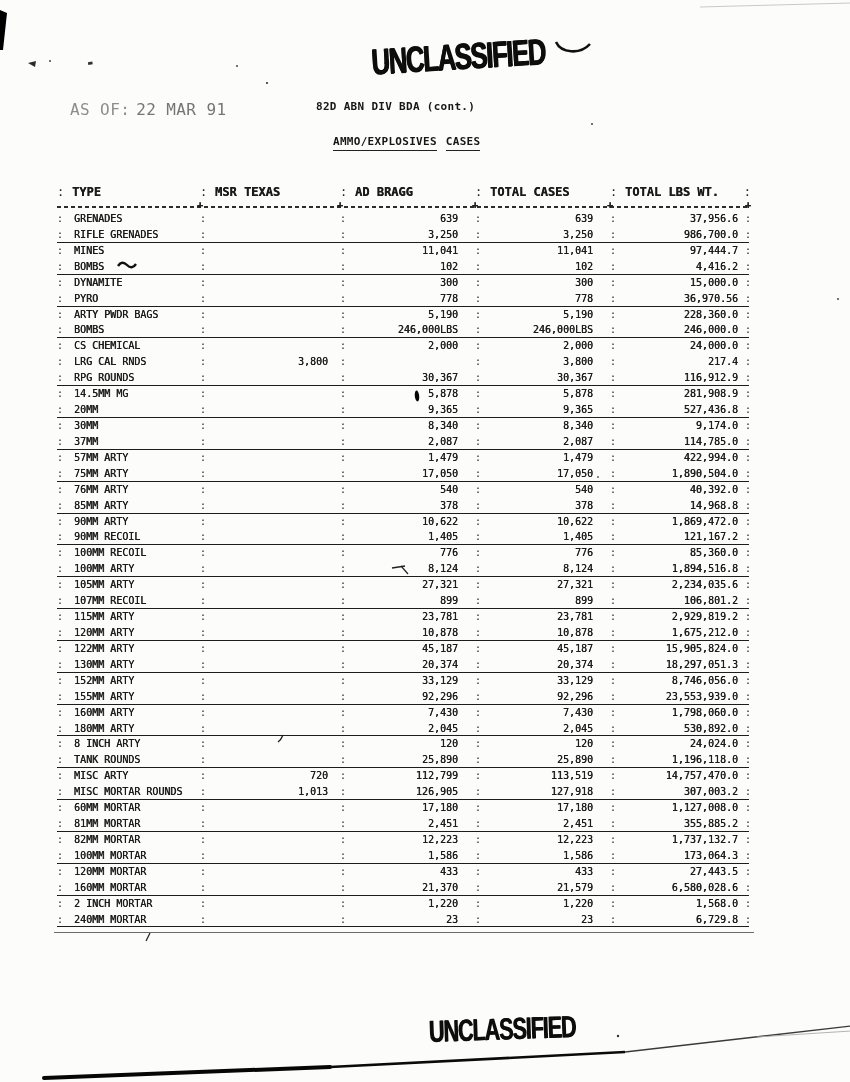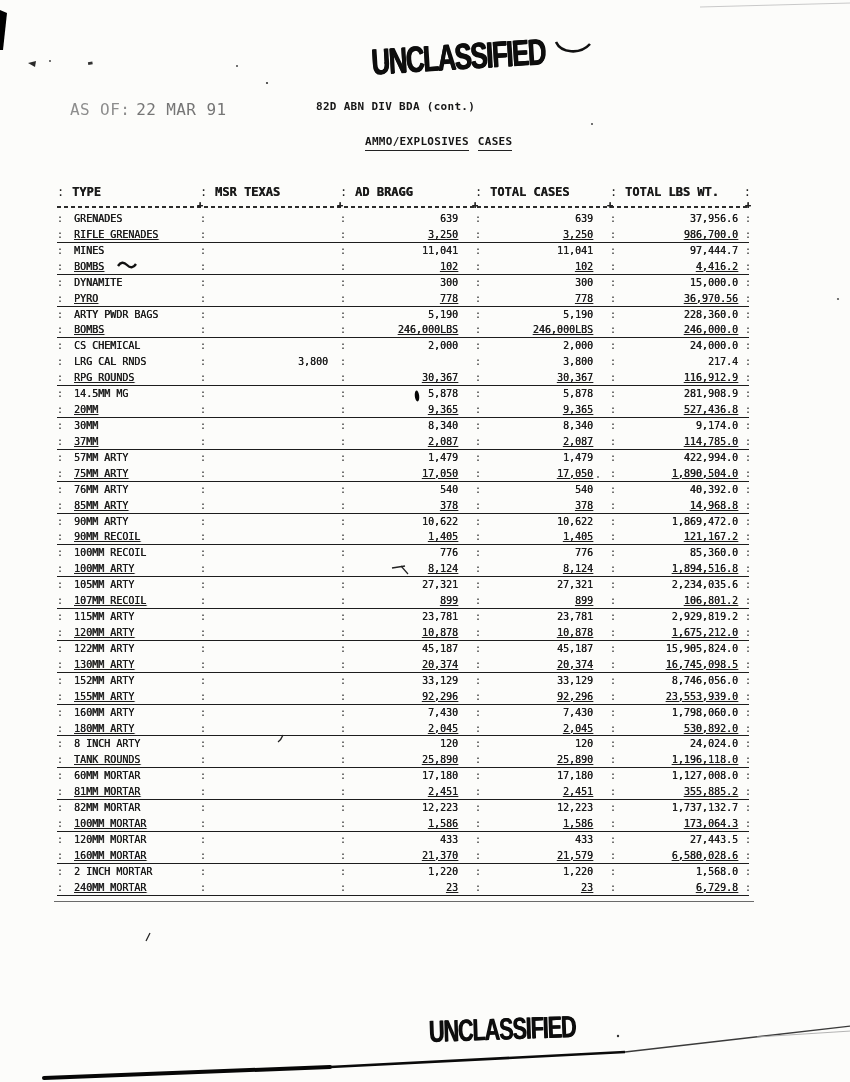--- a/index.html
+++ b/index.html
@@ -22,36 +22,36 @@
   .stamp-bottom{
     left:428px;top:1014px;font-size:24px;letter-spacing:-1.2px;
     transform:rotate(-2deg) scale(0.9,1.28);transform-origin:left top;
     text-shadow:0.8px 0 #0d0d0d;
   }
 
   
   .as-of{position:absolute;left:44px;top:100px;font-size:16px;color:#8d8d8d;letter-spacing:0.4px;margin-left:26px;}
   .as-of .date{color:#767676;margin-left:6px;}
   .doc-title{position:absolute;left:316px;top:100px;font-size:11px;font-weight:bold;color:#161616;letter-spacing:0.3px;}
-  .doc-subtitle{position:absolute;left:365px;top:135px;font-size:11px;font-weight:bold;color:#161616;letter-spacing:0.3px;}
+  .doc-subtitle{position:absolute;left:333px;top:135px;font-size:11px;font-weight:bold;color:#161616;letter-spacing:0.3px;}
   .doc-subtitle span{border-bottom:1.4px solid #222;padding-bottom:1.5px;}
   .doc-subtitle .w1{margin-right:9px;}
 
   
   .dtable{position:absolute;left:57px;top:182px;width:692px;text-shadow:0.35px 0 0 currentColor;}
   .dtable::after{content:"";position:absolute;left:-3px;right:-5px;bottom:-6px;height:1px;background:#6a6a6a;}
   .thead{display:flex;height:23px;line-height:21px;font-size:12px;font-weight:bold;}
   .thead .cell{text-align:left;padding-left:15px;padding-right:0;}
   .header-sep{position:relative;height:5px;margin-bottom:1px;}
   .header-sep .dash{position:absolute;left:0;right:0;top:1px;height:1.5px;
     background:repeating-linear-gradient(90deg,#2c2c2c 0 4px,transparent 4px 7px);}
   .header-sep i{position:absolute;top:-6px;font-style:normal;font-size:10px;font-weight:bold;color:#222;}
 
   .row{display:flex;height:15.93px;line-height:15.6px;font-size:10px;box-sizing:border-box;}
-  .row.pair-end{border-bottom:1.8px solid #1d1d1d;text-decoration:underline;}
+  .row.pair-end{border-bottom:1.8px solid #1d1d1d;}
   .cell{position:relative;box-sizing:border-box;white-space:nowrap;overflow:visible;}
   .cell::before{content:":";position:absolute;left:0;top:0;font-weight:normal;color:#222;text-shadow:none;}
   .cell.last::after{content:":";position:absolute;right:-2px;top:0;font-weight:normal;color:#222;text-shadow:none;}
   .c0{width:143px;text-align:left;padding-left:17px;}
   .c1{width:140px;text-align:right;padding-right:12px;}
   .c2{width:135px;text-align:right;padding-right:17px;}
   .c3{width:135px;text-align:right;padding-right:17px;}
   .c4{width:139px;text-align:right;padding-right:11px;}
 </style>
 </head>
@@ -308,21 +308,21 @@
           <div class="cell c1"></div>
           <div class="cell c2">45,187</div>
           <div class="cell c3">45,187</div>
           <div class="cell c4 last">15,905,824.0</div>
         </div>
         <div class="row pair-end">
           <div class="cell c0">130MM ARTY</div>
           <div class="cell c1"></div>
           <div class="cell c2">20,374</div>
           <div class="cell c3">20,374</div>
-          <div class="cell c4 last">16,745,098.5</div>
+          <div class="cell c4 last">18,297,051.3</div>
         </div>
         <div class="row">
           <div class="cell c0">152MM ARTY</div>
           <div class="cell c1"></div>
           <div class="cell c2">33,129</div>
           <div class="cell c3">33,129</div>
           <div class="cell c4 last">8,746,056.0</div>
         </div>
         <div class="row pair-end">
           <div class="cell c0">155MM ARTY</div>
@@ -353,20 +353,34 @@
           <div class="cell c4 last">24,024.0</div>
         </div>
         <div class="row pair-end">
           <div class="cell c0">TANK ROUNDS</div>
           <div class="cell c1"></div>
           <div class="cell c2">25,890</div>
           <div class="cell c3">25,890</div>
           <div class="cell c4 last">1,196,118.0</div>
         </div>
         <div class="row">
+          <div class="cell c0">MISC ARTY</div>
+          <div class="cell c1">720</div>
+          <div class="cell c2">112,799</div>
+          <div class="cell c3">113,519</div>
+          <div class="cell c4 last">14,757,470.0</div>
+        </div>
+        <div class="row pair-end">
+          <div class="cell c0">MISC MORTAR ROUNDS</div>
+          <div class="cell c1">1,013</div>
+          <div class="cell c2">126,905</div>
+          <div class="cell c3">127,918</div>
+          <div class="cell c4 last">307,003.2</div>
+        </div>
+        <div class="row">
           <div class="cell c0">60MM MORTAR</div>
           <div class="cell c1"></div>
           <div class="cell c2">17,180</div>
           <div class="cell c3">17,180</div>
           <div class="cell c4 last">1,127,008.0</div>
         </div>
         <div class="row pair-end">
           <div class="cell c0">81MM MORTAR</div>
           <div class="cell c1"></div>
           <div class="cell c2">2,451</div>

